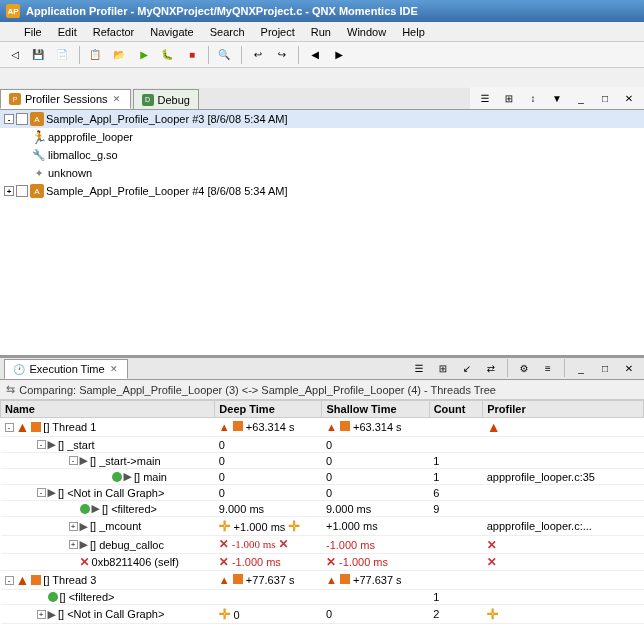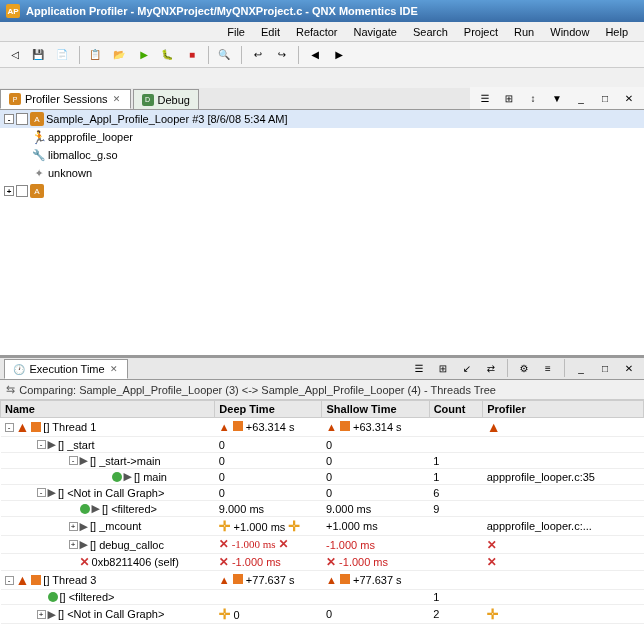--- a/index.html
+++ b/index.html
@@ -32,22 +32,21 @@
       font-size: 8px; color: white; font-weight: bold;
     }
 
     
     #menu-bar {
       background: #f0f0f0;
       border-bottom: 1px solid #ccc;
       display: flex;
       align-items: center;
       height: 20px;
-      padding: 0 8px;
-      justify-content: flex-end;
+      padding: 0 16px;
     }
     .menu-item {
       padding: 2px 8px;
       font-size: 11px;
       cursor: pointer;
     }
 
     
     #toolbar {
       background: #f5f5f5;
@@ -386,20 +385,21 @@
         </div>
         <span>unknown</span>
       </div>
 
       <div class="tree-item indent1">
         <div class="expand-btn">+</div>
         <div class="check-box"></div>
         <div class="node-icon">
           <div class="icon-session">A</div>
         </div>
+        <span>Sample_Appl_Profile_Looper #4 [8/6/08 5:34 AM]</span>
       </div>
     </div>
   </div>
 
   <div id="bottom-panel">
 
     <div id="bottom-panel-tabs">
       <div class="tab active" style="margin-left:4px;">
         <span style="font-size:10px;">🕐</span>
         <span>Execution Time</span>

